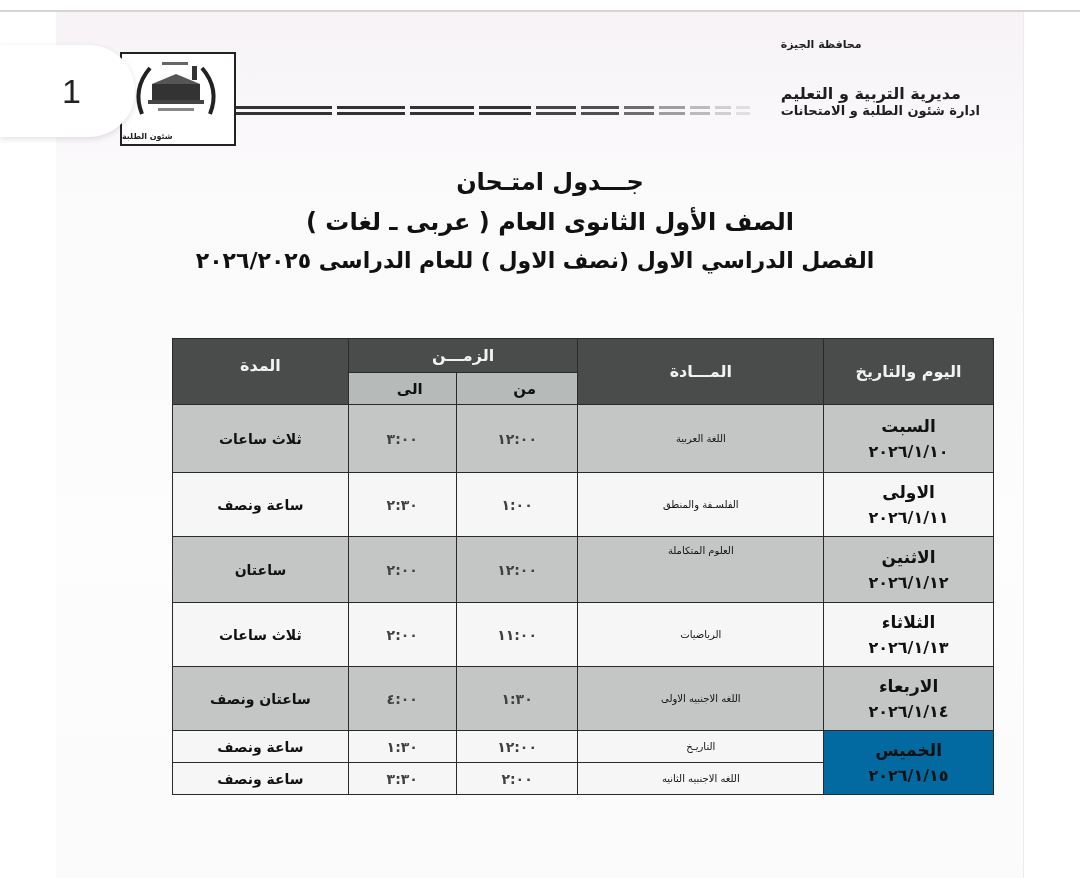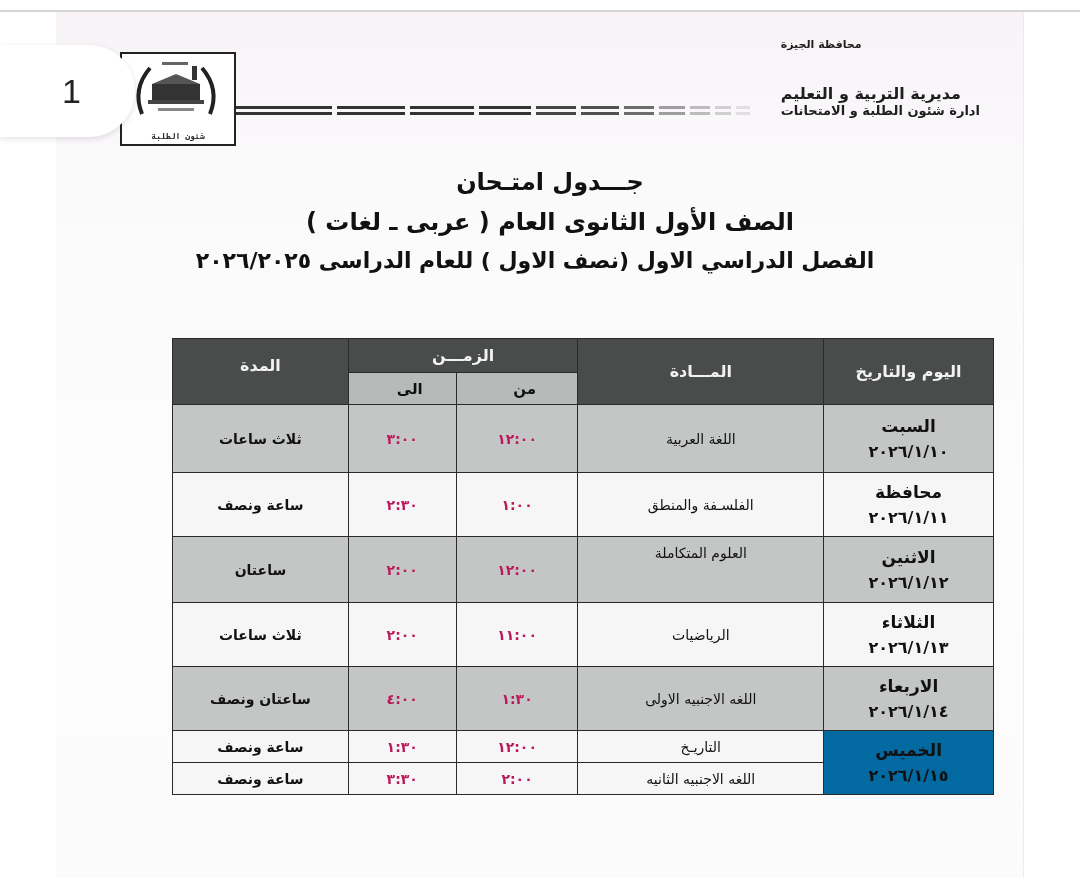--- a/index.html
+++ b/index.html
@@ -19,21 +19,21 @@
       background:#ffffff; border-radius:0 46px 46px 0;
       box-shadow:0 2px 6px rgba(0,0,0,0.12);
       display:flex; align-items:center; justify-content:center;
       z-index:3;
     }
     .page-pill span { font-family:"Liberation Sans", sans-serif; font-size:34px; color:#222; margin-right:0; padding-left:8px; }
     .logo {
       position:absolute; left:120px; top:52px; width:112px; height:90px;
       border:2px solid #222; background:#fff; z-index:2;
     }
-    .logo-text { position:absolute; bottom:3px; left:0; width:100%; text-align:center; font-size:8px; font-weight:bold; color:#222;font-family:Liberation Mono, monospace; }
+    .logo-text { position:absolute; bottom:3px; left:0; width:100%; font-size:8px; font-weight:bold; color:#222; }
     .rule-row { position:absolute; left:232px; top:106px; width:760px; height:10px; display:flex; gap:5px; }
     .rule-seg { height:9px; border-top:3px solid #333; border-bottom:3px solid #333; box-sizing:border-box; }
     .org {
       position:absolute; right:100px; top:36px; text-align:left; direction:rtl;
       font-family:"DejaVu Sans", sans-serif; font-weight:bold; color:#1e1e1e;
       line-height:17px;
     }
     .org div:nth-child(1){ font-size:11px; margin-right:10px; }
     .org div:nth-child(2){ font-size:16px; margin-right:0;margin-top:32px; }
     .org div:nth-child(3){ font-size:13px; }
@@ -46,22 +46,22 @@
       border-collapse:collapse; direction:rtl;
       font-family:"DejaVu Sans", sans-serif;
     }
     table.exam td, table.exam th { border:1.5px solid #2a2a2a; text-align:center; padding:0; }
     table.exam th { background:#4a4c4c; color:#f2f2f2; font-weight:bold; font-size:16px; }
     table.exam th.sub { background:#b6bab8; color:#111; font-size:15px;padding-left:15px; }
     .shade td { background:#c3c6c4; }
     .plain td { background:#f6f6f6; }
     td.day { font-weight:bold; color:#111; font-size:17px; line-height:26px; }
     td.day .date { font-size:16px; letter-spacing:1px; }
-    td.subj { font-size:14px; color:#111; }
-    td.time { font-size:14px; color:#be185d; font-weight:bold; letter-spacing:1px; }
+    td.subj { font-size:10px; color:#111; }
+    td.time { font-size:14px; color:#404040; font-weight:bold; letter-spacing:1px; }
     td.dur { font-size:14px; color:#111; font-weight:bold; }
   </style>
 </head>
 <body>
 
 <div class="top-line"></div>
 <div class="paper"></div>
 
 <div class="page-pill">
   <span>1</span>
@@ -133,21 +133,21 @@
           <div>السبت</div>
           <div class="date">٢٠٢٦/١/١٠</div>
         </td>
       <td class="subj">اللغة العربية</td>
       <td class="time">١٢:٠٠</td>
       <td class="time">٣:٠٠</td>
       <td class="dur">ثلاث ساعات</td>
     </tr>
     <tr class="plain" style="height:64px">
       <td class="day">
-          <div>محافظة</div>
+          <div>الاولى</div>
           <div class="date">٢٠٢٦/١/١١</div>
         </td>
       <td class="subj">الفلسـفة والمنطق</td>
       <td class="time">١:٠٠</td>
       <td class="time">٢:٣٠</td>
       <td class="dur">ساعة ونصف</td>
     </tr>
     <tr class="shade" style="height:66px">
       <td class="day">
           <div>الاثنين</div>

